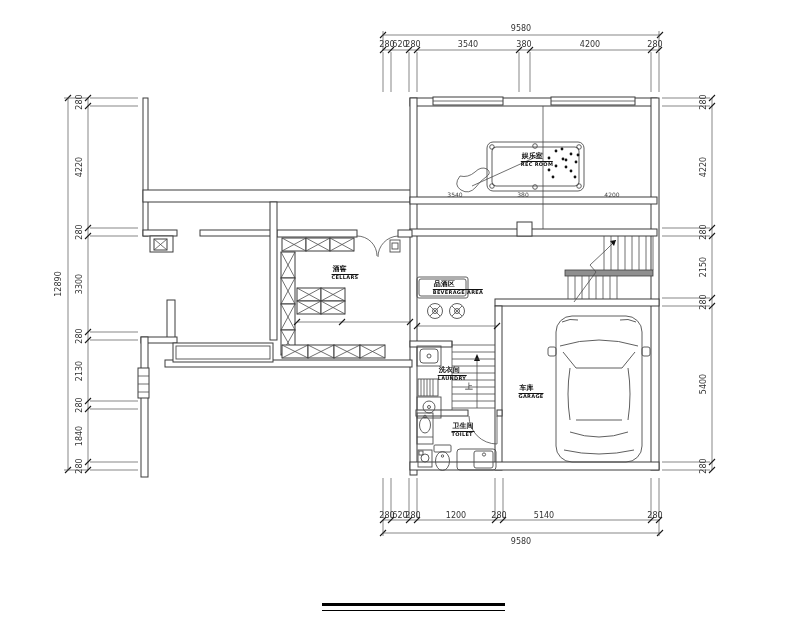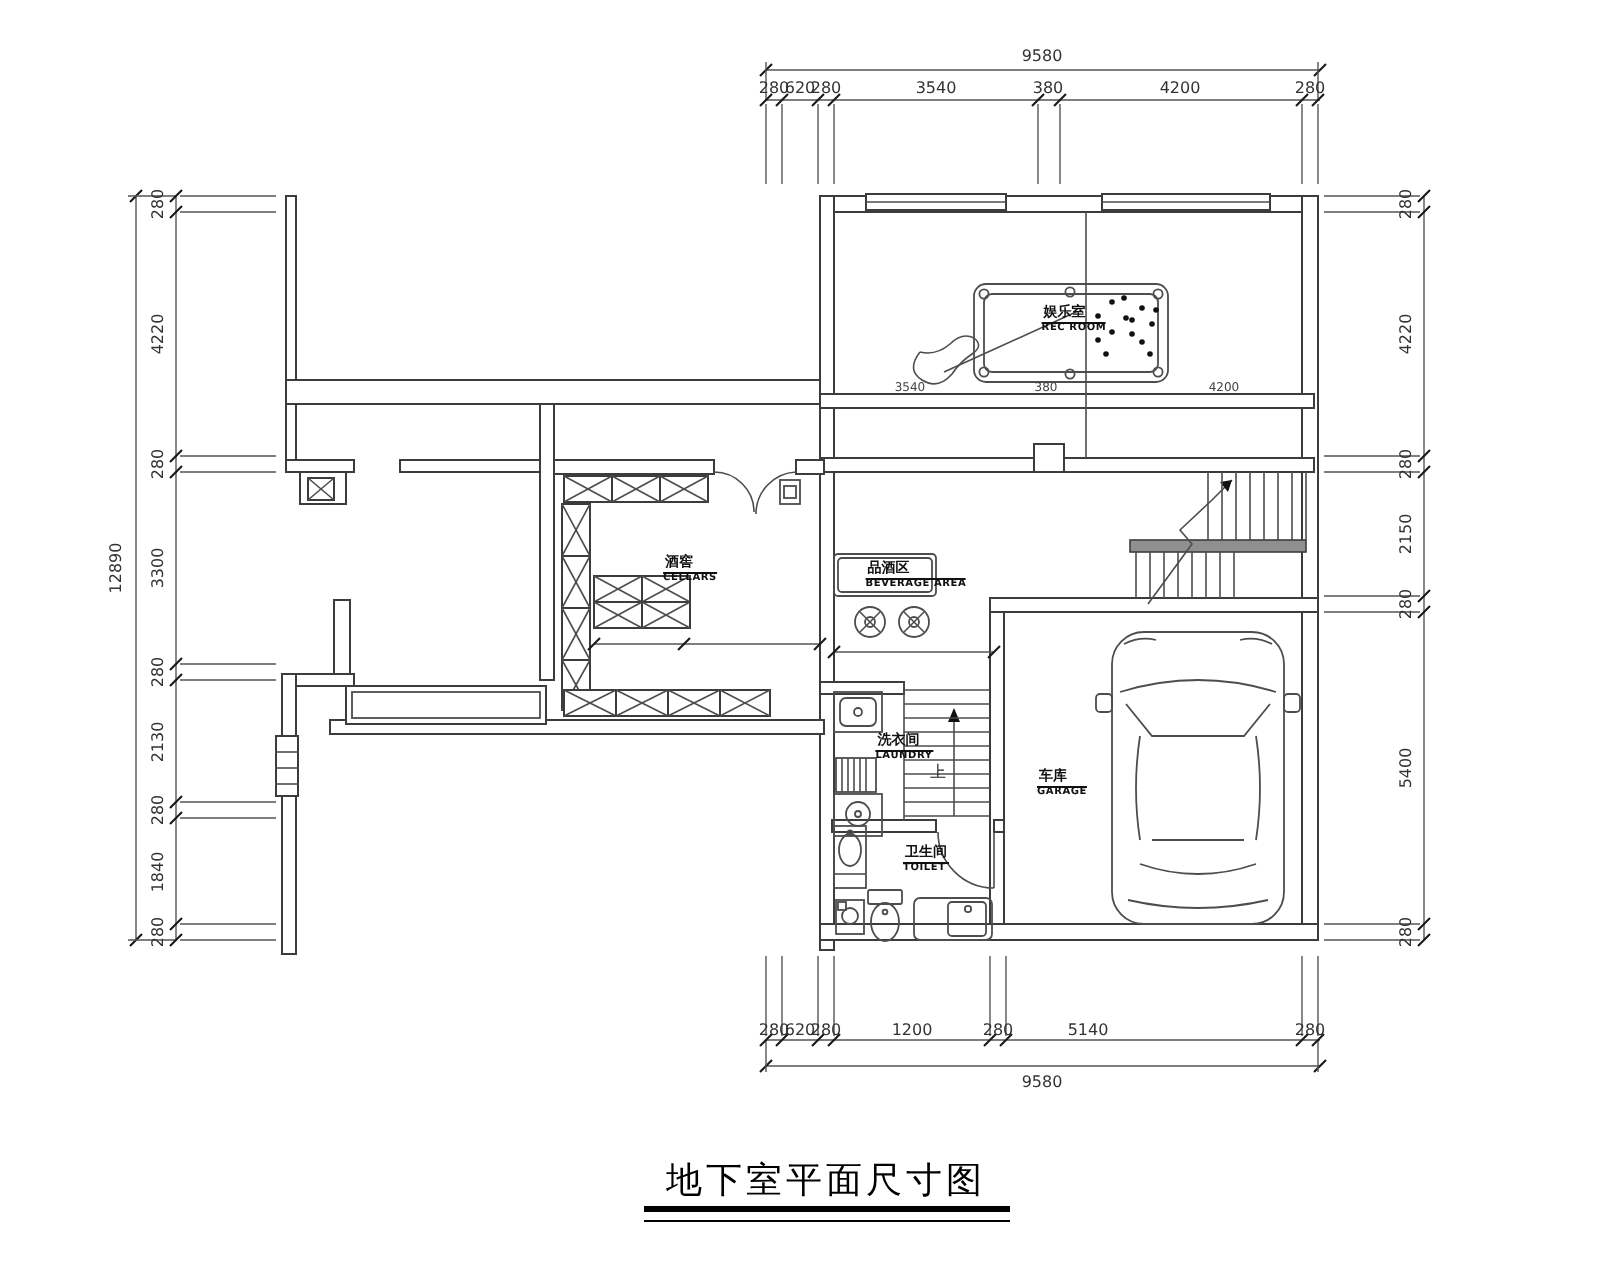--- a/index.html
+++ b/index.html
@@ -394,21 +394,21 @@
 <span class="dim v" style="left:703px;top:466px">280</span>
 
 <span class="dim small" style="left:455px;top:194px">3540</span>
 <span class="dim small" style="left:523px;top:194px">380</span>
 <span class="dim small" style="left:612px;top:194px">4200</span>
 
 <div class="room-label" style="left:537px;top:152px">
   <span class="zh">娱乐室</span>
   <span class="en">REC ROOM</span>
 </div>
-<div class="room-label" style="left:345px;top:277px">
+<div class="room-label" style="left:345px;top:265px">
   <span class="zh">酒窖</span>
   <span class="en">CELLARS</span>
 </div>
 <div class="room-label" style="left:458px;top:280px">
   <span class="zh">品酒区</span>
   <span class="en">BEVERAGE AREA</span>
 </div>
 <div class="room-label" style="left:452px;top:366px">
   <span class="zh">洗衣间</span>
   <span class="en">LAUNDRY</span>
@@ -416,17 +416,16 @@
 <div class="room-label" style="left:463px;top:422px">
   <span class="zh">卫生间</span>
   <span class="en">TOILET</span>
 </div>
 <div class="room-label" style="left:531px;top:384px">
   <span class="zh">车库</span>
   <span class="en">GARAGE</span>
 </div>
 <span class="up-label" style="left:469px;top:386px">上</span>
 
-<div class="title" style="left:413px;top:578px">地下室平面尺寸图</div>
 <div class="rule" style="left:322px;top:603px;width:183px;height:3px"></div>
 <div class="rule" style="left:322px;top:610px;width:183px;height:1px"></div>
 
 </div>
 
 </body></html>

